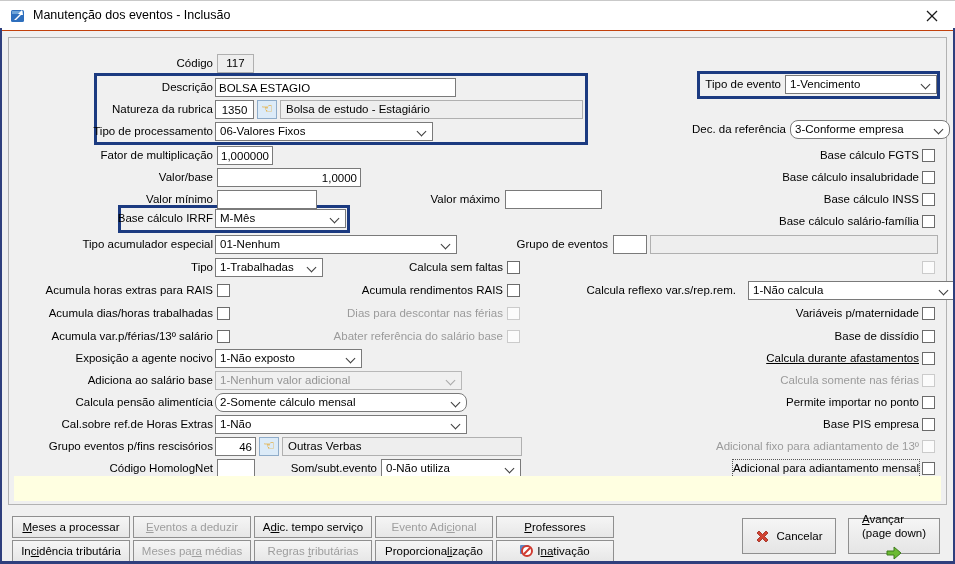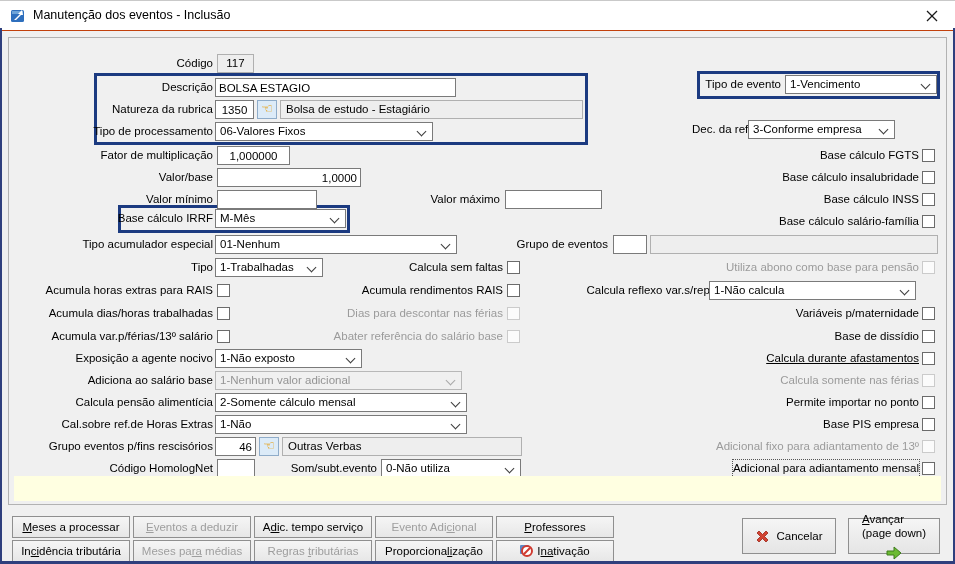--- a/index.html
+++ b/index.html
@@ -95,24 +95,24 @@
   <span class="lkp" style="left:257px;top:100px;"><span>☜</span></span>
   <div class="ro" style="left:280px;top:100px;width:303px;">Bolsa de estudo - Estagiário</div>
 
   <span class="lbl" style="right:742px;top:122px;">Tipo de processamento</span>
   <div class="cmb" style="left:215px;top:122px;width:218px;"><span>06-Valores Fixos</span></div>
 
   <span class="lbl" style="right:174px;top:75px;">Tipo de evento</span>
   <div class="cmb" style="left:785px;top:75px;width:152px;"><span>1-Vencimento</span></div>
 
   <span class="lbl" style="right:169px;top:120px;">Dec. da referência</span>
-  <div class="cmb" style="left:748px;top:120px;width:147px;"><span>3-Conforme empresa</span></div>
+  <div class="cmb" style="left:790px;top:120px;width:160px;border-radius:8px;"><span>3-Conforme empresa</span></div>
 
   <span class="lbl" style="right:742px;top:146px;">Fator de multiplicação</span>
-  <input class="inp ctr" style="left: 217px; top: 146px; width: 73px;" value="1,000000">
+  <input class="inp ctr" style="left: 217px; top: 146px; width: 56px;" value="1,000000">
 
   <span class="lbl" style="right:742px;top:168px;">Valor/base</span>
   <input class="inp rt" style="left: 217px; top: 168px; width: 144px;" value="1,0000">
 
   <span class="lbl" style="right:742px;top:190px;">Valor mínimo</span>
   <input class="inp" style="left: 217px; top: 190px; width: 100px;" value="">
   <span class="lbl" style="right:455px;top:190px;">Valor máximo</span>
   <input class="inp" style="left: 505px; top: 190px; width: 97px;" value="">
 
   <span class="lbl" style="right:742px;top:209px;">Base cálculo IRRF</span>
@@ -130,29 +130,28 @@
   <span class="lbl" style="right:742px;top:235px;">Tipo acumulador especial</span>
   <div class="cmb" style="left:215px;top:235px;width:242px;"><span>01-Nenhum</span></div>
   <span class="lbl" style="right:347px;top:235px;">Grupo de eventos</span>
   <input class="inp" style="left: 613px; top: 235px; width: 34px;" value="">
   <div class="ro" style="left:650px;top:235px;width:288px;"></div>
 
   <span class="lbl" style="right:742px;top:258px;">Tipo</span>
   <div class="cmb" style="left:215px;top:258px;width:108px;"><span>1-Trabalhadas</span></div>
   <span class="lbl" style="right:452px;top:258px;">Calcula sem faltas</span>
   <div class="chk" style="left:507px;top:261px;"></div>
-  <span class="lbl dis" style="right:36px;top:258px;">Utiliza abono como base para pensão</span>
   <div class="chk dis" style="left:922px;top:261px;"></div>
 
   <span class="lbl" style="right:742px;top:281px;">Acumula horas extras para RAIS</span>
   <div class="chk" style="left:217px;top:284px;"></div>
   <span class="lbl" style="right:452px;top:281px;">Acumula rendimentos RAIS</span>
   <div class="chk" style="left:507px;top:284px;"></div>
   <span class="lbl" style="right:219px;top:281px;">Calcula reflexo var.s/rep.rem.</span>
-  <div class="cmb" style="left:709px;top:281px;width:207px;"><span>1-Não calcula</span></div>
+  <div class="cmb" style="left:748px;top:281px;width:207px;"><span>1-Não calcula</span></div>
 
   <span class="lbl" style="right:742px;top:304px;">Acumula dias/horas trabalhadas</span>
   <div class="chk" style="left:217px;top:307px;"></div>
   <span class="lbl dis" style="right:452px;top:304px;">Dias para descontar nas férias</span>
   <div class="chk dis" style="left:507px;top:307px;"></div>
   <span class="lbl" style="right:36px;top:304px;">Variáveis p/maternidade</span>
   <div class="chk" style="left:922px;top:307px;"></div>
 
   <span class="lbl" style="right:742px;top:327px;">Acumula var.p/férias/13º salário</span>
   <div class="chk" style="left:217px;top:330px;"></div>
@@ -165,21 +164,21 @@
   <div class="cmb" style="left:215px;top:349px;width:147px;"><span>1-Não exposto</span></div>
   <span class="lbl" style="right:36px;top:349px;text-decoration:underline;">Calcula durante afastamentos</span>
   <div class="chk" style="left:922px;top:352px;"></div>
 
   <span class="lbl" style="right:742px;top:371px;">Adiciona ao salário base</span>
   <div class="cmb dis" style="left:215px;top:371px;width:247px;"><span>1-Nenhum valor adicional</span></div>
   <span class="lbl dis" style="right:36px;top:371px;">Calcula somente nas férias</span>
   <div class="chk dis" style="left:922px;top:374px;"></div>
 
   <span class="lbl" style="right:742px;top:393px;">Calcula pensão alimentícia</span>
-  <div class="cmb" style="left:215px;top:393px;width:252px;"><span>2-Somente cálculo mensal</span></div>
+  <div class="cmb" style="left:215px;top:393px;width:252px;border-radius:8px;"><span>2-Somente cálculo mensal</span></div>
   <span class="lbl" style="right:36px;top:393px;">Permite importar no ponto</span>
   <div class="chk" style="left:922px;top:396px;"></div>
 
   <span class="lbl" style="right:742px;top:415px;">Cal.sobre ref.de Horas Extras</span>
   <div class="cmb" style="left:215px;top:415px;width:252px;"><span>1-Não</span></div>
   <span class="lbl" style="right:36px;top:415px;">Base PIS empresa</span>
   <div class="chk" style="left:922px;top:418px;"></div>
 
   <span class="lbl" style="right:742px;top:437px;">Grupo eventos p/fins rescisórios</span>
   <input class="inp rt" style="left: 215px; top: 437px; width: 41px;" value="46">

